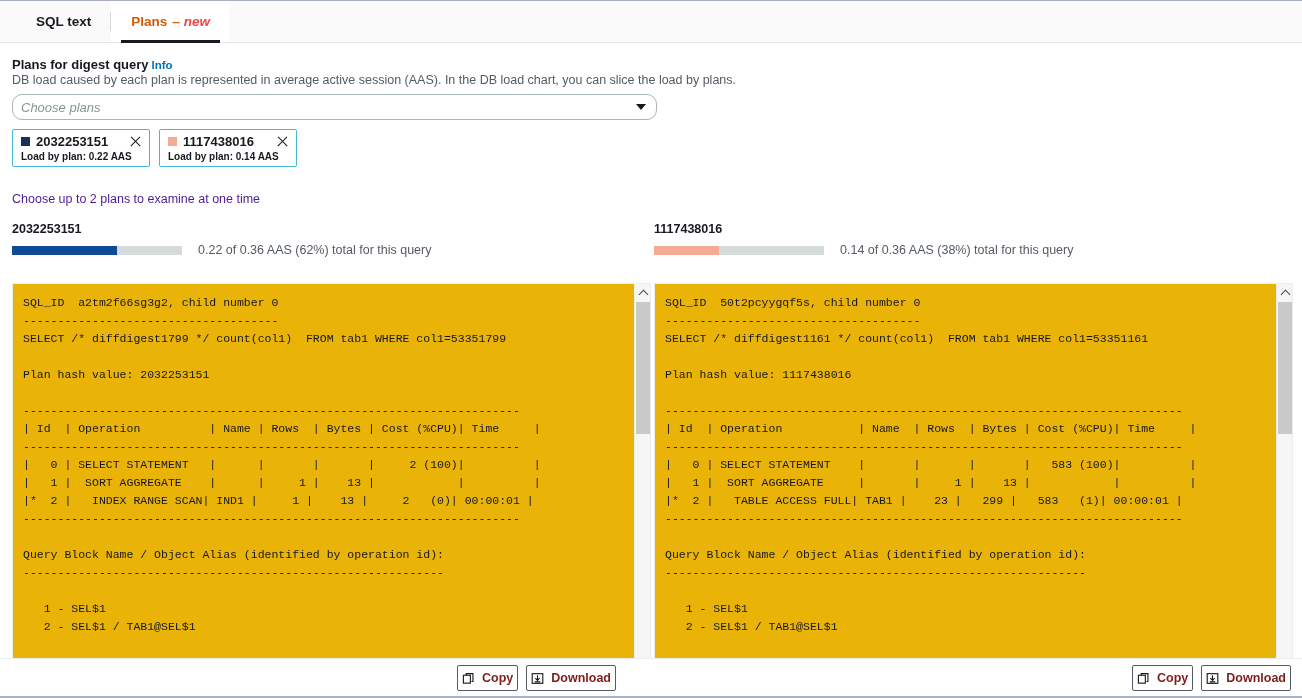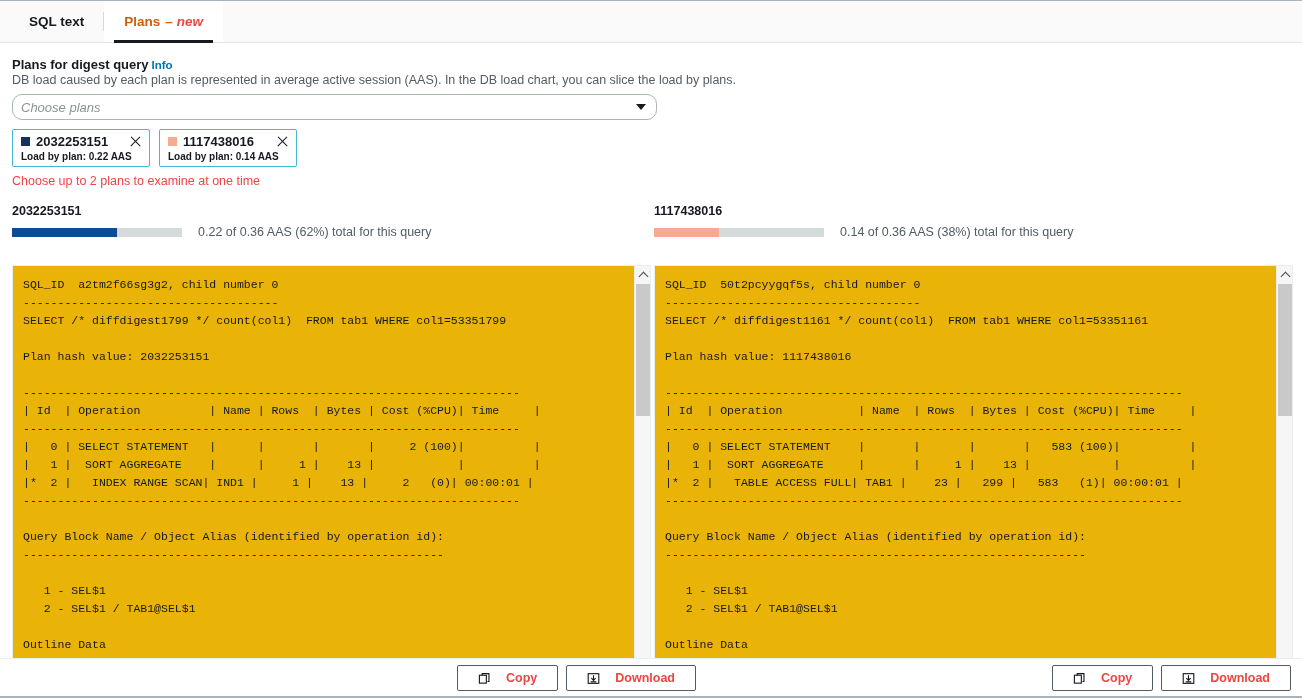--- a/index.html
+++ b/index.html
@@ -25,21 +25,21 @@
   }
 
   
   .tabbar {
     position: relative;
     height: 42px;
     background: #fafafa;
     border-bottom: 1px solid #e3e6e8;
     display: flex;
     align-items: stretch;
-    padding-left: 9px;
+    padding-left: 16px;
   }
   .tab {
     display: flex;
     align-items: center;
     padding: 0 20px;
     font-size: 13.5px;
     font-weight: bold;
     color: #16191f;
     cursor: pointer;
     position: relative;
@@ -176,22 +176,22 @@
   .chip-x::after  { transform: rotate(-45deg); }
   .chip-sub {
     font-size: 10px;
     color: #16191f;
     margin-top: 2px;
     white-space: nowrap;
     font-weight: bold;
   }
   .hint {
     font-size: 12.5px;
-    color: #ef4444;
-    margin-top: 7px;
+    color: #4c1d95;
+    margin-top: 25px;
   }
 
   
   .panels {
     display: flex;
     gap: 0px;
     margin-top: 16px;
     position: relative;
   }
   .panel { width: 651px; position: relative; }
@@ -290,27 +290,27 @@
     display: flex;
     gap: 8px;
   }
   .btn-group.left  { left: 457px; }
   .btn-group.right { right: 11px; }
   .btn {
     height: 26px;
     border: 1px solid #545b64;
     border-radius: 2px;
     background: #ffffff;
-    color: #ef4444;
+    color: #7f1d1d;
     font-size: 12.5px;
     font-weight: bold;
     display: flex;
     align-items: center;
-    gap: 15px;
-    padding: 0 20px;
+    gap: 7px;
+    padding: 0 4px;
     cursor: pointer;
     font-family: "Liberation Sans", sans-serif;
   }
   .btn svg { display: block; }
 </style>
 </head>
 <body>
 
 <div id="app">
 

